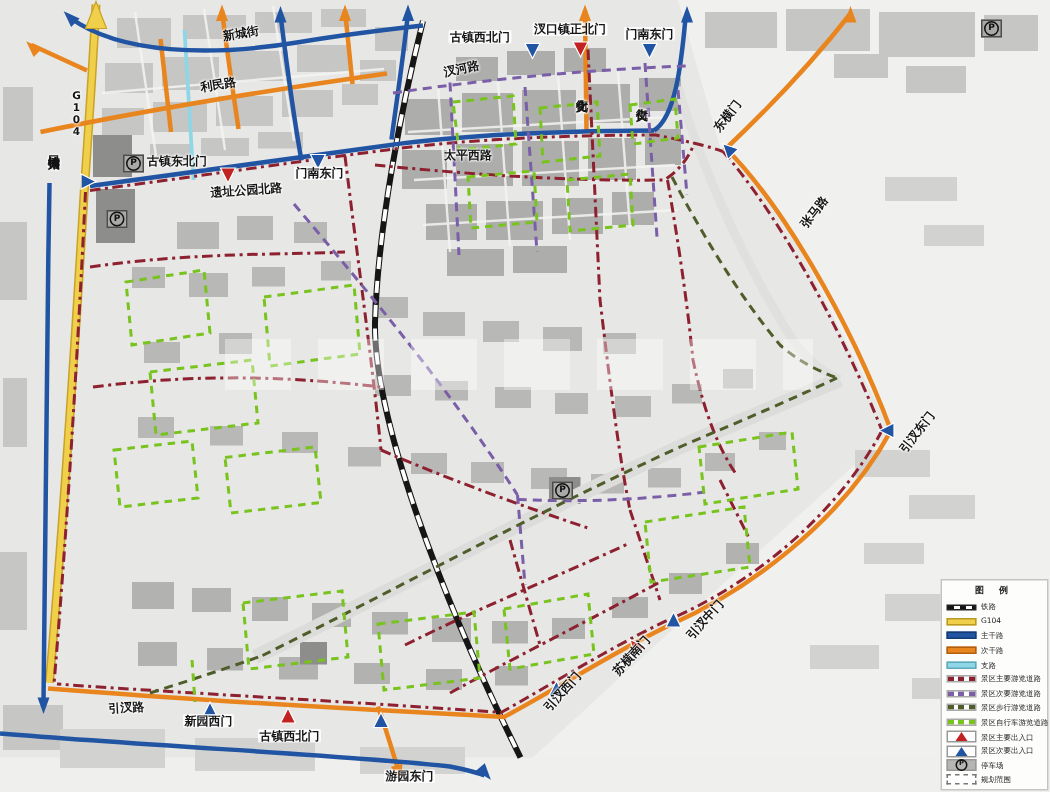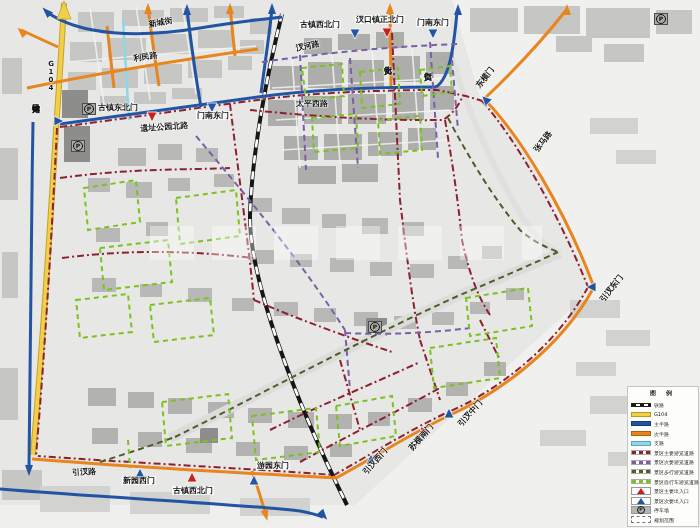--- a/index.html
+++ b/index.html
@@ -349,21 +349,21 @@
   <div class="lbl plaque" style="left:299px;top:20px;">古镇西北门</div>
   <div class="lbl plaque" style="left:355px;top:15px;">汊口镇正北门</div>
   <div class="lbl plaque" style="left:416px;top:18px;">门南东门</div>
   <div class="lbl" style="left:474px;top:84px;transform:rotate(-52deg);">东横门</div>
   <div class="lbl" style="left:598px;top:298px;transform:rotate(-52deg);">引汊东门</div>
   <div class="lbl" style="left:456px;top:422px;transform:rotate(-48deg);">引汊中门</div>
   <div class="lbl" style="left:407px;top:446px;transform:rotate(-48deg);">苏横南门</div>
   <div class="lbl" style="left:361px;top:470px;transform:rotate(-48deg);">引汊西门</div>
   <div class="lbl plaque" style="left:122px;top:476px;">新园西门</div>
   <div class="lbl plaque" style="left:172px;top:486px;">古镇西北门</div>
-  <div class="lbl plaque" style="left:256px;top:461px;">游园东门</div>
+  <div class="lbl plaque" style="left:256px;top:513px;">游园东门</div>
 
   <div id="legend">
     <div class="lg-title">图 例</div>
     <div class="lg-row">
         <span class="sw sw-rail"></span>
         <span class="lg-label">铁路</span>
       </div>
     <div class="lg-row">
         <span class="sw sw-g104"></span>
         <span class="lg-label">G104</span>

